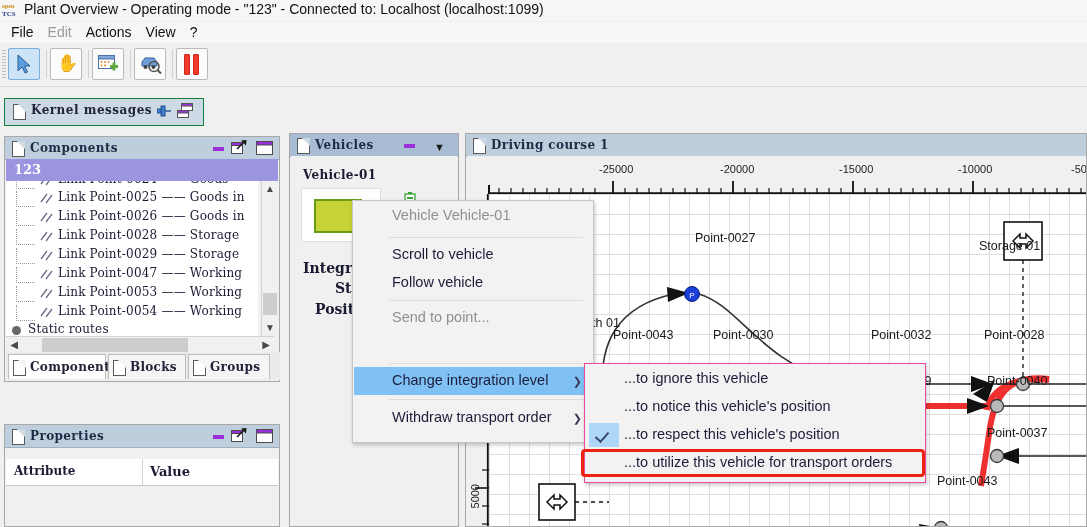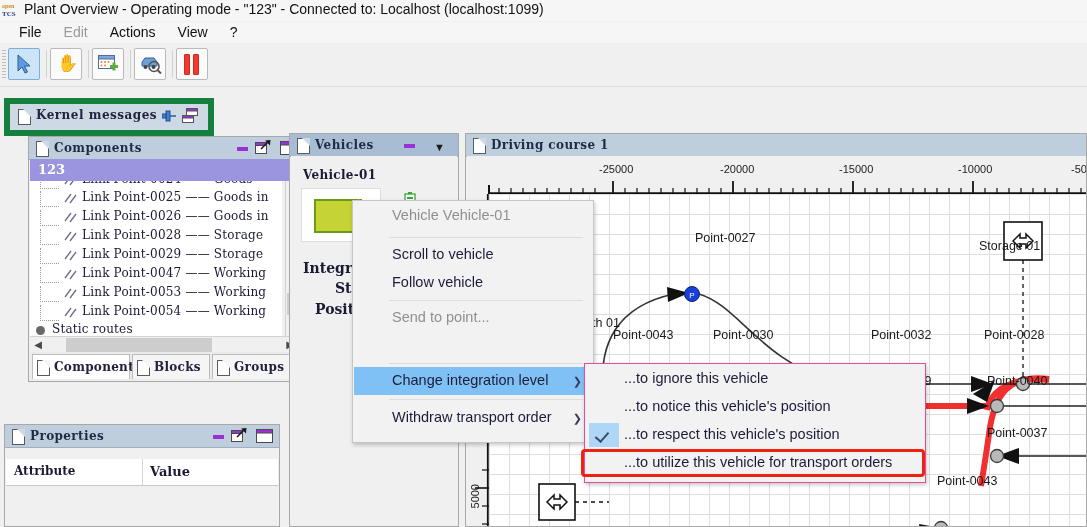--- a/index.html
+++ b/index.html
@@ -14,21 +14,21 @@
 
   
   #titlebar{left:0;top:0;width:1087px;height:21px;background:#f6f6f6;}
   #applogo{left:2px;top:2px;width:20px;height:17px;font-size:7px;line-height:8px;
     font-weight:bold;color:#2a3a8c;font-family:"Liberation Serif",serif;text-align:left;}
   #applogo i{display:block;font-style:normal;color:#d08b1e;font-size:6px;}
   #apptitle{left:24px;top:1px;font-size:14px;color:#111;white-space:nowrap;}
 
   
   #menubar{left:0;top:22px;width:1087px;height:21px;background:#f6f6f6;}
-  .menu-item{position:relative;display:inline-block;font-size:14px;color:#111;padding:1px 7px;margin-left:8px;}
+  .menu-item{position:relative;display:inline-block;font-size:14px;color:#111;padding:1px 7px;}
   .menu-item.disabled{color:#9a9a9a;}
   #menubar .inner{position:absolute;left:4px;top:1px;white-space:nowrap;}
 
   
   #toolbar{left:0;top:44px;width:1087px;height:42px;background:#f0f0f0;border-bottom:1px solid #dcdcdc;}
   .grip{position:absolute;left:2px;top:6px;width:4px;height:30px;
     background:repeating-linear-gradient(to bottom,#bdbdbd 0 1px,transparent 1px 3px);}
   .tbtn{position:absolute;top:4px;width:32px;height:32px;border:1px solid #b9b9b9;background:#fbfbfb;
     border-radius:2px;box-sizing:border-box;}
   .tbtn.sel{background:#cde4f7;border-color:#7aaede;}
@@ -38,42 +38,42 @@
   .ic-arrow{position:absolute;left:8px;top:5px;width:14px;height:20px;}
   .ic-hand{position:absolute;left:6px;top:4px;width:20px;height:22px;font-size:17px;line-height:22px;color:#555;}
   .ic-addwin{position:absolute;left:5px;top:6px;width:21px;height:18px;}
   .ic-findveh{position:absolute;left:5px;top:5px;width:22px;height:20px;}
   .ic-pause{position:absolute;left:7px;top:5px;width:18px;height:21px;}
   .ic-pause b{display:inline-block;width:6px;height:21px;background:#f03a2e;border:1px solid #d02a20;
      box-sizing:border-box;border-radius:1px;}
   .ic-pause b+b{margin-left:3px;}
 
   
-  #kmsg{left:4px;top:98px;width:198px;height:26px;background:#cdd9e5;border:6px solid #15803d;}
+  #kmsg{left:4px;top:98px;width:198px;height:26px;background:#cdd9e5;border:1px solid #15803d;}
   #kmsg .lbl{position:absolute;left:26px;top:4px;font-family:"DejaVu Serif",serif;font-size:12px;
     font-weight:bold;color:#24243e;letter-spacing:.5px;white-space:nowrap;}
   .doc-ico{position:absolute;width:11px;height:14px;background:#fff;border:1px solid #5a5a5a;}
   .doc-ico:after{content:"";position:absolute;right:-1px;top:-1px;border-width:4px;border-style:solid;
     border-color:#cdd9e5 #cdd9e5 transparent transparent;}
   .pin-ico{position:absolute;width:14px;height:13px;}
   .win-ico2{position:absolute;width:17px;height:16px;}
 
   
   .panel{position:absolute;background:#f0f0f0;border:1px solid #a8a8a8;box-sizing:border-box;}
   .panel-hd{position:absolute;left:0;top:0;right:0;height:22px;background:#bfcedd;border-bottom:1px solid #9fb0c2;}
   .panel-hd .t{position:absolute;left:25px;top:4px;font-family:"DejaVu Serif",serif;font-size:12px;
     font-weight:bold;color:#1d2b45;letter-spacing:.4px;white-space:nowrap;}
   .hd-btn{position:absolute;top:4px;}
   .min-ico{width:13px;height:13px;}
   .min-ico i{position:absolute;left:1px;top:6px;width:11px;height:4px;background:#9b30d9;display:block;}
   .float-ico{width:16px;height:15px;}
   .maxi-ico{width:17px;height:14px;}
 
   
-  #components{left:4px;top:136px;width:276px;height:246px;margin-left:24px;}
+  #components{left:4px;top:136px;width:276px;height:246px;}
   #selbar{position:absolute;left:1px;top:22px;right:1px;height:22px;background:#9b95e0;}
   #selbar span{position:absolute;left:8px;top:3px;font-family:"DejaVu Serif",serif;font-size:13px;
      font-weight:bold;color:#ffffff;}
   #tree{position:absolute;left:1px;top:44px;width:252px;height:155px;background:#fff;overflow:hidden;}
   .trow{position:absolute;left:0;height:19px;white-space:nowrap;font-family:"DejaVu Serif",serif;
      font-size:12px;color:#1a1a33;letter-spacing:.2px;}
   .trow .dots{position:absolute;left:10px;top:2px;width:18px;height:15px;
      border-left:1px dotted #9a9a9a;border-bottom:1px dotted #9a9a9a;}
   .trow .lnk{position:absolute;left:34px;top:3px;width:14px;height:12px;}
   .trow .txt{position:absolute;left:52px;top:1px;}

